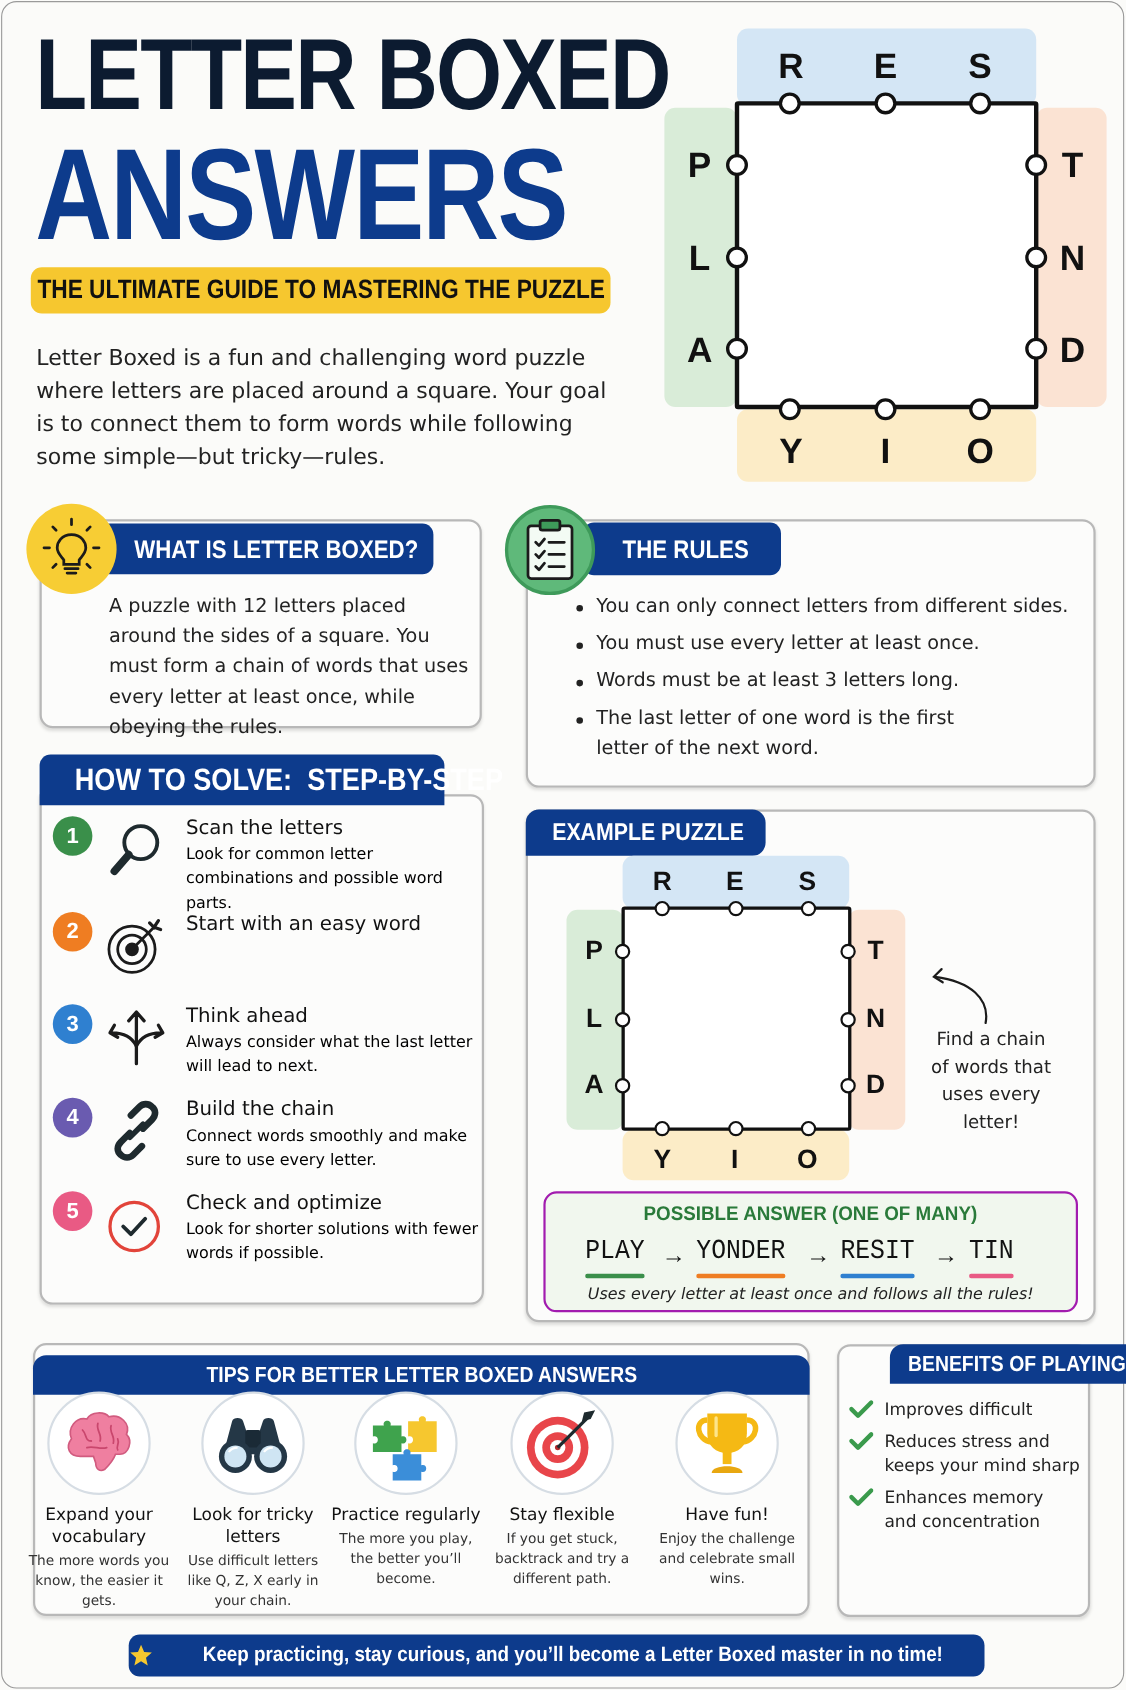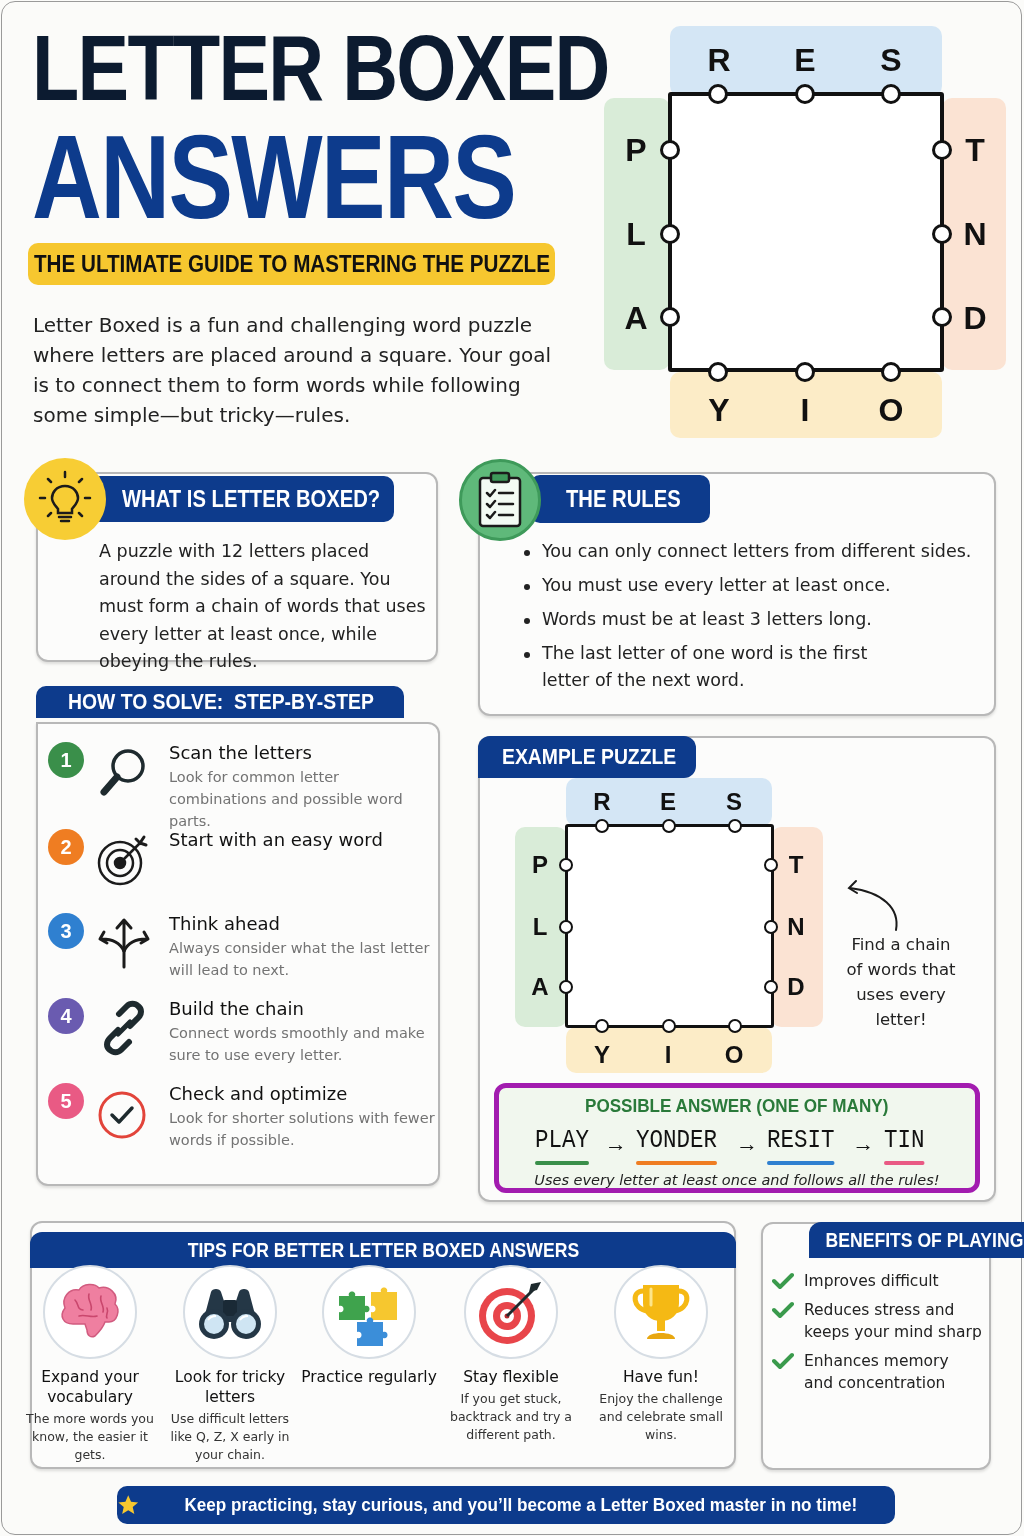--- a/index.html
+++ b/index.html
@@ -28,23 +28,23 @@
   .body-text { position: absolute; font-size: 17.5px; line-height: 27.5px; color: #222; }
 
   .rules-list { position: absolute; left: 522px; top: 538px; list-style: none; font-size: 17.5px; color: #222; }
   .rules-list li { position: relative; padding-left: 20px; line-height: 27px; margin-bottom: 7px; }
   .rules-list li::before { content: ""; position: absolute; left: 2px; top: 12px; width: 6px; height: 6px; border-radius: 50%; background: #222; }
 
   .step { position: absolute; left: 48px; width: 390px; height: 80px; }
   .step-badge { position: absolute; left: 0; top: 0; width: 36px; height: 36px; border-radius: 50%; color: #fff; font-weight: 700; font-size: 20px; display: flex; align-items: center; justify-content: center; font-family: "Liberation Sans", sans-serif; }
   .step-icon { position: absolute; left: 48px; top: 2px; width: 56px; height: 56px; }
   .step-title { position: absolute; left: 121px; top: 0; font-size: 18px; color: #111; white-space: nowrap; }
-  .step-desc { position: absolute; left: 121px; top: 24px; font-size: 14.5px; line-height: 22px; color: #737373; width: 270px; }
-
-  .answer-box { position: absolute; left: 494px; top: 1083px; width: 486px; height: 110px; border: 5px solid #a21caf; border-radius: 12px; background: #f1f7ee; }
+  .step-desc { position: absolute; left: 121px; top: 24px; font-size: 14.5px; line-height: 22px; color: #000000; width: 270px; }
+
+  .answer-box { position: absolute; left: 494px; top: 1083px; width: 486px; height: 110px; border: 2px solid #a21caf; border-radius: 12px; background: #f1f7ee; }
   .answer-head { position: absolute; left: 0; width: 100%; top: 8px; text-align: center; font-family: "Liberation Sans", sans-serif; font-weight: 700; font-size: 18px; color: #2a7a3a; }
   .answer-head span { display: inline-block; transform: scaleX(0.95); }
   .answer-words { position: absolute; left: 36px; top: 38px; display: flex; align-items: center; gap: 0; font-size: 25px; color: #111; font-family: Liberation Mono, monospace; }
   .aw { position: relative; padding-bottom: 10px; transform: scaleX(0.9); transform-origin: left; }
   .aw-line { position: absolute; left: 0; right: 0; bottom: 0; height: 4px; border-radius: 2px; }
   .arrow { margin: 0 14px; font-size: 22px; line-height: 34px; }
   .answer-note { position: absolute; left: 0; width: 100%; top: 84px; text-align: center; font-style: italic; font-size: 14.5px; color: #222; }
 
   .tip { position: absolute; top: 1265px; width: 136px; text-align: center; }
   .tip-circle { width: 94px; height: 94px; margin: 0 auto; border-radius: 50%; border: 2px solid #d6dde4; background: #fff; display: flex; align-items: center; justify-content: center; }
@@ -131,21 +131,21 @@
   </svg>
 </div>
 <ul class="rules-list">
   <li>You can only connect letters from different sides.</li>
   <li>You must use every letter at least once.</li>
   <li>Words must be at least 3 letters long.</li>
   <li style="width:380px;">The last letter of one word is the first letter of the next word.</li>
 </ul>
 
 <div class="card" style="left:36px;top:722px;width:404px;height:464px;border-top-left-radius:0;"></div>
-<div class="tab" style="left:36px;top:686px;width:368px;height:32px;padding-left:32px;font-size:22px;">
+<div class="tab" style="left:36px;top:686px;width:368px;height:46px;padding-left:32px;font-size:28px;">
     <span style="white-space:pre;">HOW TO SOLVE:  STEP-BY-STEP</span>
   </div>
 
 <div class="step" style="top:742px;">
   <div class="step-badge" style="background:#3a8f4a;">1</div>
   <svg class="step-icon" viewBox="0 0 56 56" fill="none" stroke="#1e2a2e" stroke-width="3.5" stroke-linecap="round">
     <circle cx="32" cy="22" r="15"></circle>
     <path d="M21 33 L8 48" stroke-width="7"></path>
   </svg>
   <div class="step-title">Scan the letters</div>
@@ -290,20 +290,21 @@
 
 <div class="tip" style="left:301px;">
   <div class="tip-circle">
     <svg width="72" height="72" viewBox="0 0 72 72">
       <path d="M6 20 L16 20 C14 14 24 14 22 20 L32 20 L32 30 C38 28 38 38 32 36 L32 44 L6 44 L6 36 C12 38 12 28 6 30 Z" fill="#3fa34d"></path>
       <path d="M38 16 L48 16 C46 10 56 10 54 16 L64 16 L64 44 L38 44 L38 36 C44 38 44 28 38 30 Z" fill="#f6c72f"></path>
       <path d="M24 46 L34 46 C32 40 42 40 40 46 L50 46 L50 56 C56 54 56 64 50 62 L50 70 L24 70 L24 62 C30 64 30 54 24 56 Z" fill="#3b8ed9"></path>
     </svg>
   </div>
   <div class="tip-title">Practice regularly</div>
+  <div class="tip-desc">The more you play, the better you’ll become.</div>
 </div>
 
 <div class="tip" style="left:443px;">
   <div class="tip-circle">
     <svg width="72" height="72" viewBox="0 0 72 72">
       <circle cx="32" cy="40" r="28" fill="#e8454a"></circle>
       <circle cx="32" cy="40" r="21" fill="#fff"></circle>
       <circle cx="32" cy="40" r="14" fill="#e8454a"></circle>
       <circle cx="32" cy="40" r="7" fill="#fff"></circle>
       <circle cx="32" cy="40" r="2.5" fill="#b52a2e"></circle>

